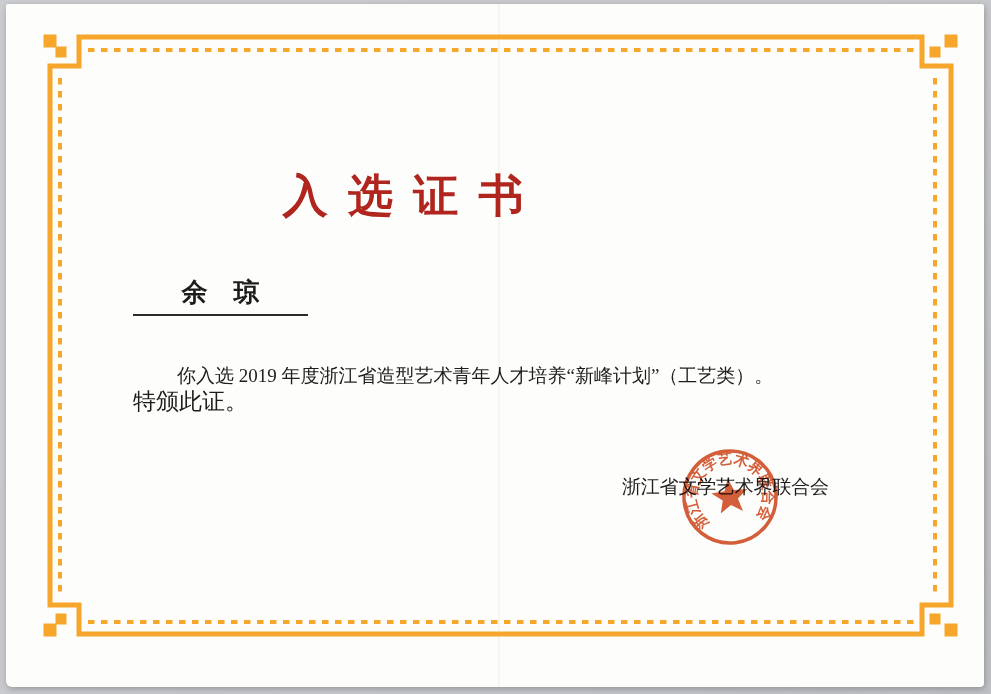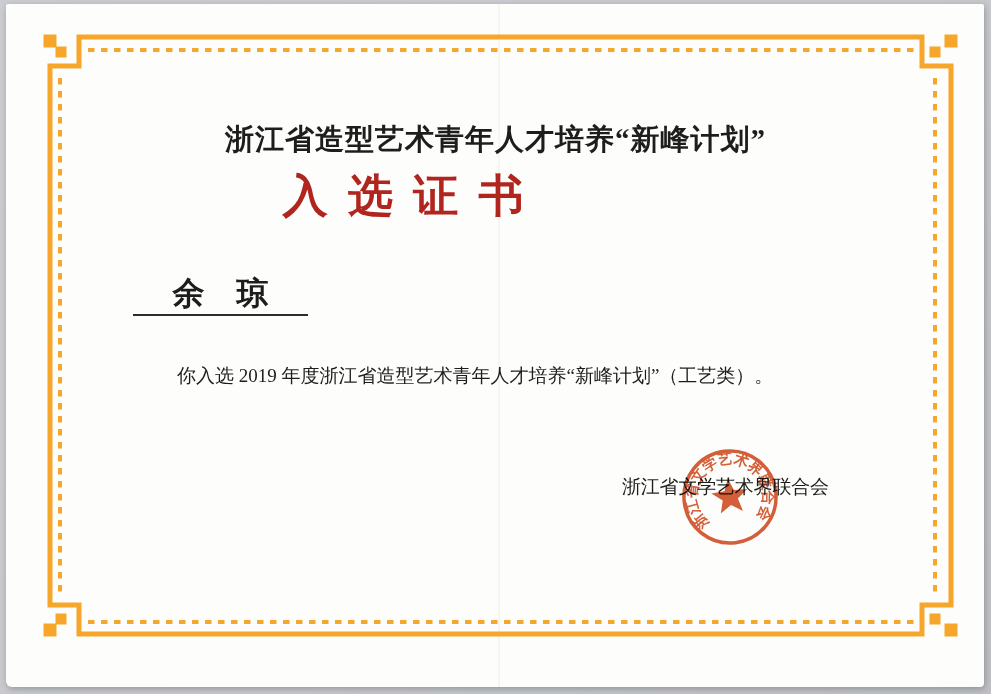--- a/index.html
+++ b/index.html
@@ -23,21 +23,21 @@
   }
   .cert-title {
     position:absolute; left:0; top:166px; width:806px; text-align:center;
     font-size:45px; font-weight:bold; color:#b0261f;
     letter-spacing:.45em; text-indent:.45em; white-space:nowrap;
   }
   .name-line {
     position:absolute; left:133px; top:270px; width:175px; height:44px;
     border-bottom:2.5px solid #2c2c2a; text-align:center;
   }
-  .name-line span { font-size:32px; font-weight:bold; color:#1d1d1b; line-height:46px;font-family:Liberation Serif, serif; }
+  .name-line span { font-size:26px; font-weight:bold; color:#1d1d1b; line-height:46px;font-family:Liberation Serif, serif; }
   .salutation { position:absolute; left:317px; top:290px; font-size:24px; color:#1d1d1b; white-space:nowrap; }
   .body-line1 { position:absolute; left:177px; top:341px; font-size:19px; color:#1d1d1b; white-space:nowrap;margin-top:22px; }
   .body-line2 { position:absolute; left:133px; top:386px; font-size:23px; color:#1d1d1b; white-space:nowrap; }
   .issuer { position:absolute; left:622px; top:474px; font-size:19px; color:#1d1d1b; letter-spacing:-.2px; white-space:nowrap; }
   .date { position:absolute; left:655px; top:504px; font-size:20px; color:#1d1d1b; letter-spacing:1.5px; white-space:nowrap; }
   .seal-svg {
     position:absolute; left:655px; top:422px; width:150px; height:150px;
     mix-blend-mode:multiply; opacity:.9;
   }
 </style>
@@ -62,29 +62,29 @@
       <rect x="55.5" y="46.5" width="11" height="11"></rect>
       <rect x="944.5" y="34.5" width="13" height="13"></rect>
       <rect x="929.5" y="46.5" width="11" height="11"></rect>
       <rect x="43.5" y="623.5" width="13" height="13"></rect>
       <rect x="55.5" y="613.5" width="11" height="11"></rect>
       <rect x="944.5" y="623.5" width="13" height="13"></rect>
       <rect x="929.5" y="613.5" width="11" height="11"></rect>
     </g>
   </svg>
 
-  <div class="program-title">浙江省造型艺术青年人才培养“新峰计划”</div>
 
   <div class="cert-title">入选证书</div>
 
   <div class="name-line">
     <span>余　琼</span>
   </div>
 
   <div class="body-line1">你入选 2019 年度浙江省造型艺术青年人才培养“新峰计划”（工艺类）。</div>
+  <div class="body-line2">特颁此证。</div>
 
   <div class="issuer">浙江省文学艺术界联合会</div>
 
   <svg class="seal-svg" viewBox="0 0 150 150" aria-hidden="true">
     <g transform="rotate(-7 75 75)">
       <circle cx="75" cy="75" r="46" fill="none" stroke="#D14E24" stroke-width="3.5"></circle>
       <polygon points="75,56 79.7,68.53 93.07,69.13 82.61,77.47 86.17,90.37 75,83 63.83,90.37 67.39,77.47 56.93,69.13 70.3,68.53" fill="#D14E24"></polygon>
       <path id="sealTextPath" d="M 51.3 98.7 A 33.5 33.5 0 1 1 98.7 98.7" fill="none"></path>
       <text font-size="15" font-weight="bold" fill="#D14E24" font-family="Liberation Serif, DejaVu Serif, serif">
         <textPath href="#sealTextPath" textLength="157" lengthAdjust="spacingAndGlyphs">浙江省文学艺术界联合会</textPath>

